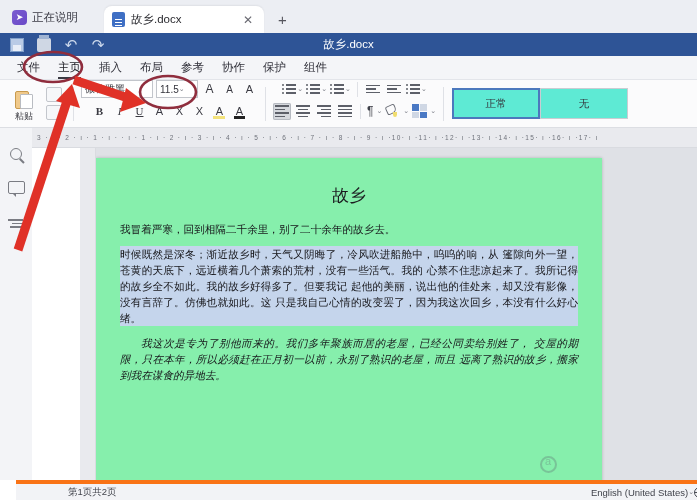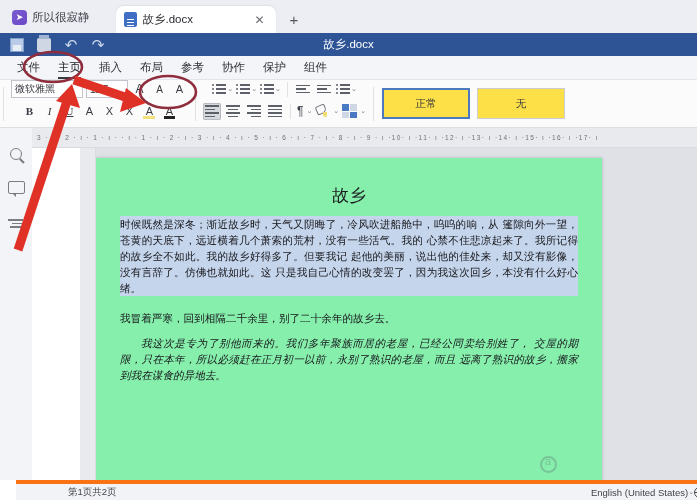--- a/index.html
+++ b/index.html
@@ -195,23 +195,23 @@
   .pilcrow { font-size: 12px; color:#3e4049; cursor:pointer; }
   .shade-ic { width:15px;height:14px; position:relative; cursor:pointer;}
   .shade-ic .pot { position:absolute; left:1px; top:1px; width:10px; height:9px; border:1.5px solid #6a6d76; border-radius: 2px 2px 5px 2px; transform: rotate(-25deg);}
   .shade-ic .drop { position:absolute; left:8px; top:8px; width:4px; height:5px; background:#f0dc6e; border-radius:0 0 50% 50%;}
   .border-ic { width:15px;height:14px; display:grid; grid-template-columns:1fr 1fr; grid-template-rows:1fr 1fr; gap:1px; cursor:pointer;}
   .border-ic div { background:#4a79c4; }
   .border-ic div:nth-child(2), .border-ic div:nth-child(3) { background:#cfd7e4; }
 
   
   .stylebox {
-    height: 31px; min-width: 88px; border: 1px solid #c9ccd2; background: #fde047;
+    height: 31px; min-width: 88px; border: 1px solid #c9ccd2; background: #5eead4;
     display:flex; align-items:center; justify-content:center;
-    font-size: 10.5px; color: #34343c; margin-right: 7px; cursor:pointer;
+    font-size: 10.5px; color: #34343c; cursor:pointer;
     overflow: hidden; white-space: nowrap; padding: 0 6px;
   }
   .stylebox.active { border: 2px solid #4c78bd; }
 
   
   .rail {
     position: absolute; left: 0; top: 128px; width: 32px; height: 352px;
     background: #f3f4f7;
     display: flex; flex-direction: column; align-items: center; padding-top: 18px; gap: 21px;
   }
@@ -300,21 +300,21 @@
   .annot { position: absolute; left: 0; top: 0; width: 697px; height: 500px; pointer-events: none; }
 </style>
 </head>
 <body>
 
 <div id="app">
 
   <div class="tabstrip">
     <div class="app-brand">
       <span class="brand-icon">➤</span>
-      <span>所以很寂静</span>
+      <span>正在说明</span>
     </div>
     <div class="doc-tab">
       <span class="ft-icon">
           <i></i>
         </span>
       <span class="tab-title">故乡.docx</span>
       <span class="tab-close">✕</span>
     </div>
     <div class="tab-new">+</div>
   </div>
@@ -335,20 +335,33 @@
     <div class="menu-item">插入</div>
     <div class="menu-item">布局</div>
     <div class="menu-item">参考</div>
     <div class="menu-item">协作</div>
     <div class="menu-item">保护</div>
     <div class="menu-item">组件</div>
   </div>
 
   <div class="ribbon">
 
+    <div class="rgroup">
+      <div class="paste-btn">
+        <span class="clipboard">
+          <span class="board"></span>
+            <span class="sheet"></span>
+        </span>
+        <span>粘贴</span>
+      </div>
+      <div class="cut-copy">
+        <span class="mini-ic"></span>
+        <span class="mini-ic"></span>
+      </div>
+    </div>
 
     <div class="rsep"></div>
 
     <div class="rgroup fontgroup">
       <div class="frow">
         <div class="fontname-box">微软雅黑</div>
         <div class="fontsize-box">
           <span>11.5</span>
           <span class="caret">⌄</span>
         </div>
@@ -515,22 +528,22 @@
 
   <div class="ruler-corner">L</div>
   <div class="ruler-h">
     <span class="rl-tick">3 · ı · 2 · ı · 1 · ı ·  · ı · 1 · ı · 2 · ı · 3 · ı · 4 · ı · 5 · ı · 6 · ı · 7 · ı · 8 · ı · 9 · ı ·10· ı ·11· ı ·12· ı ·13· ı ·14· ı ·15· ı ·16· ı ·17· ı</span>
   </div>
   <div class="ruler-v"></div>
 
   <div class="canvas">
     <div class="page">
       <div class="doc-title">故乡</div>
+      <div class="para first">我冒着严寒，回到相隔二千余里，别了二十余年的故乡去。</div>
       <div class="para sel">时候既然是深冬；渐近故乡时，天气又阴晦了，冷风吹进船舱中，呜呜的响，从 篷隙向外一望，苍黄的天底下，远近横着几个萧索的荒村，没有一些活气。我的 心禁不住悲凉起来了。我所记得的故乡全不如此。我的故乡好得多了。但要我记 起他的美丽，说出他的佳处来，却又没有影像，没有言辞了。仿佛也就如此。这 只是我自己心情的改变罢了，因为我这次回乡，本没有什么好心绪。</div>
-      <div class="para first">我冒着严寒，回到相隔二千余里，别了二十余年的故乡去。</div>
       <div class="para indent">我这次是专为了别他而来的。我们多年聚族而居的老屋，已经公同卖给别姓了， 交屋的期限，只在本年，所以必须赶在正月初一以前，永别了熟识的老屋，而且 远离了熟识的故乡，搬家到我在谋食的异地去。</div>
     </div>
   </div>
 
   <div class="watermark">
     <span class="ring"></span>
   </div>
 
   <div class="statusbar">
     <span class="pages">第1页共2页</span>

